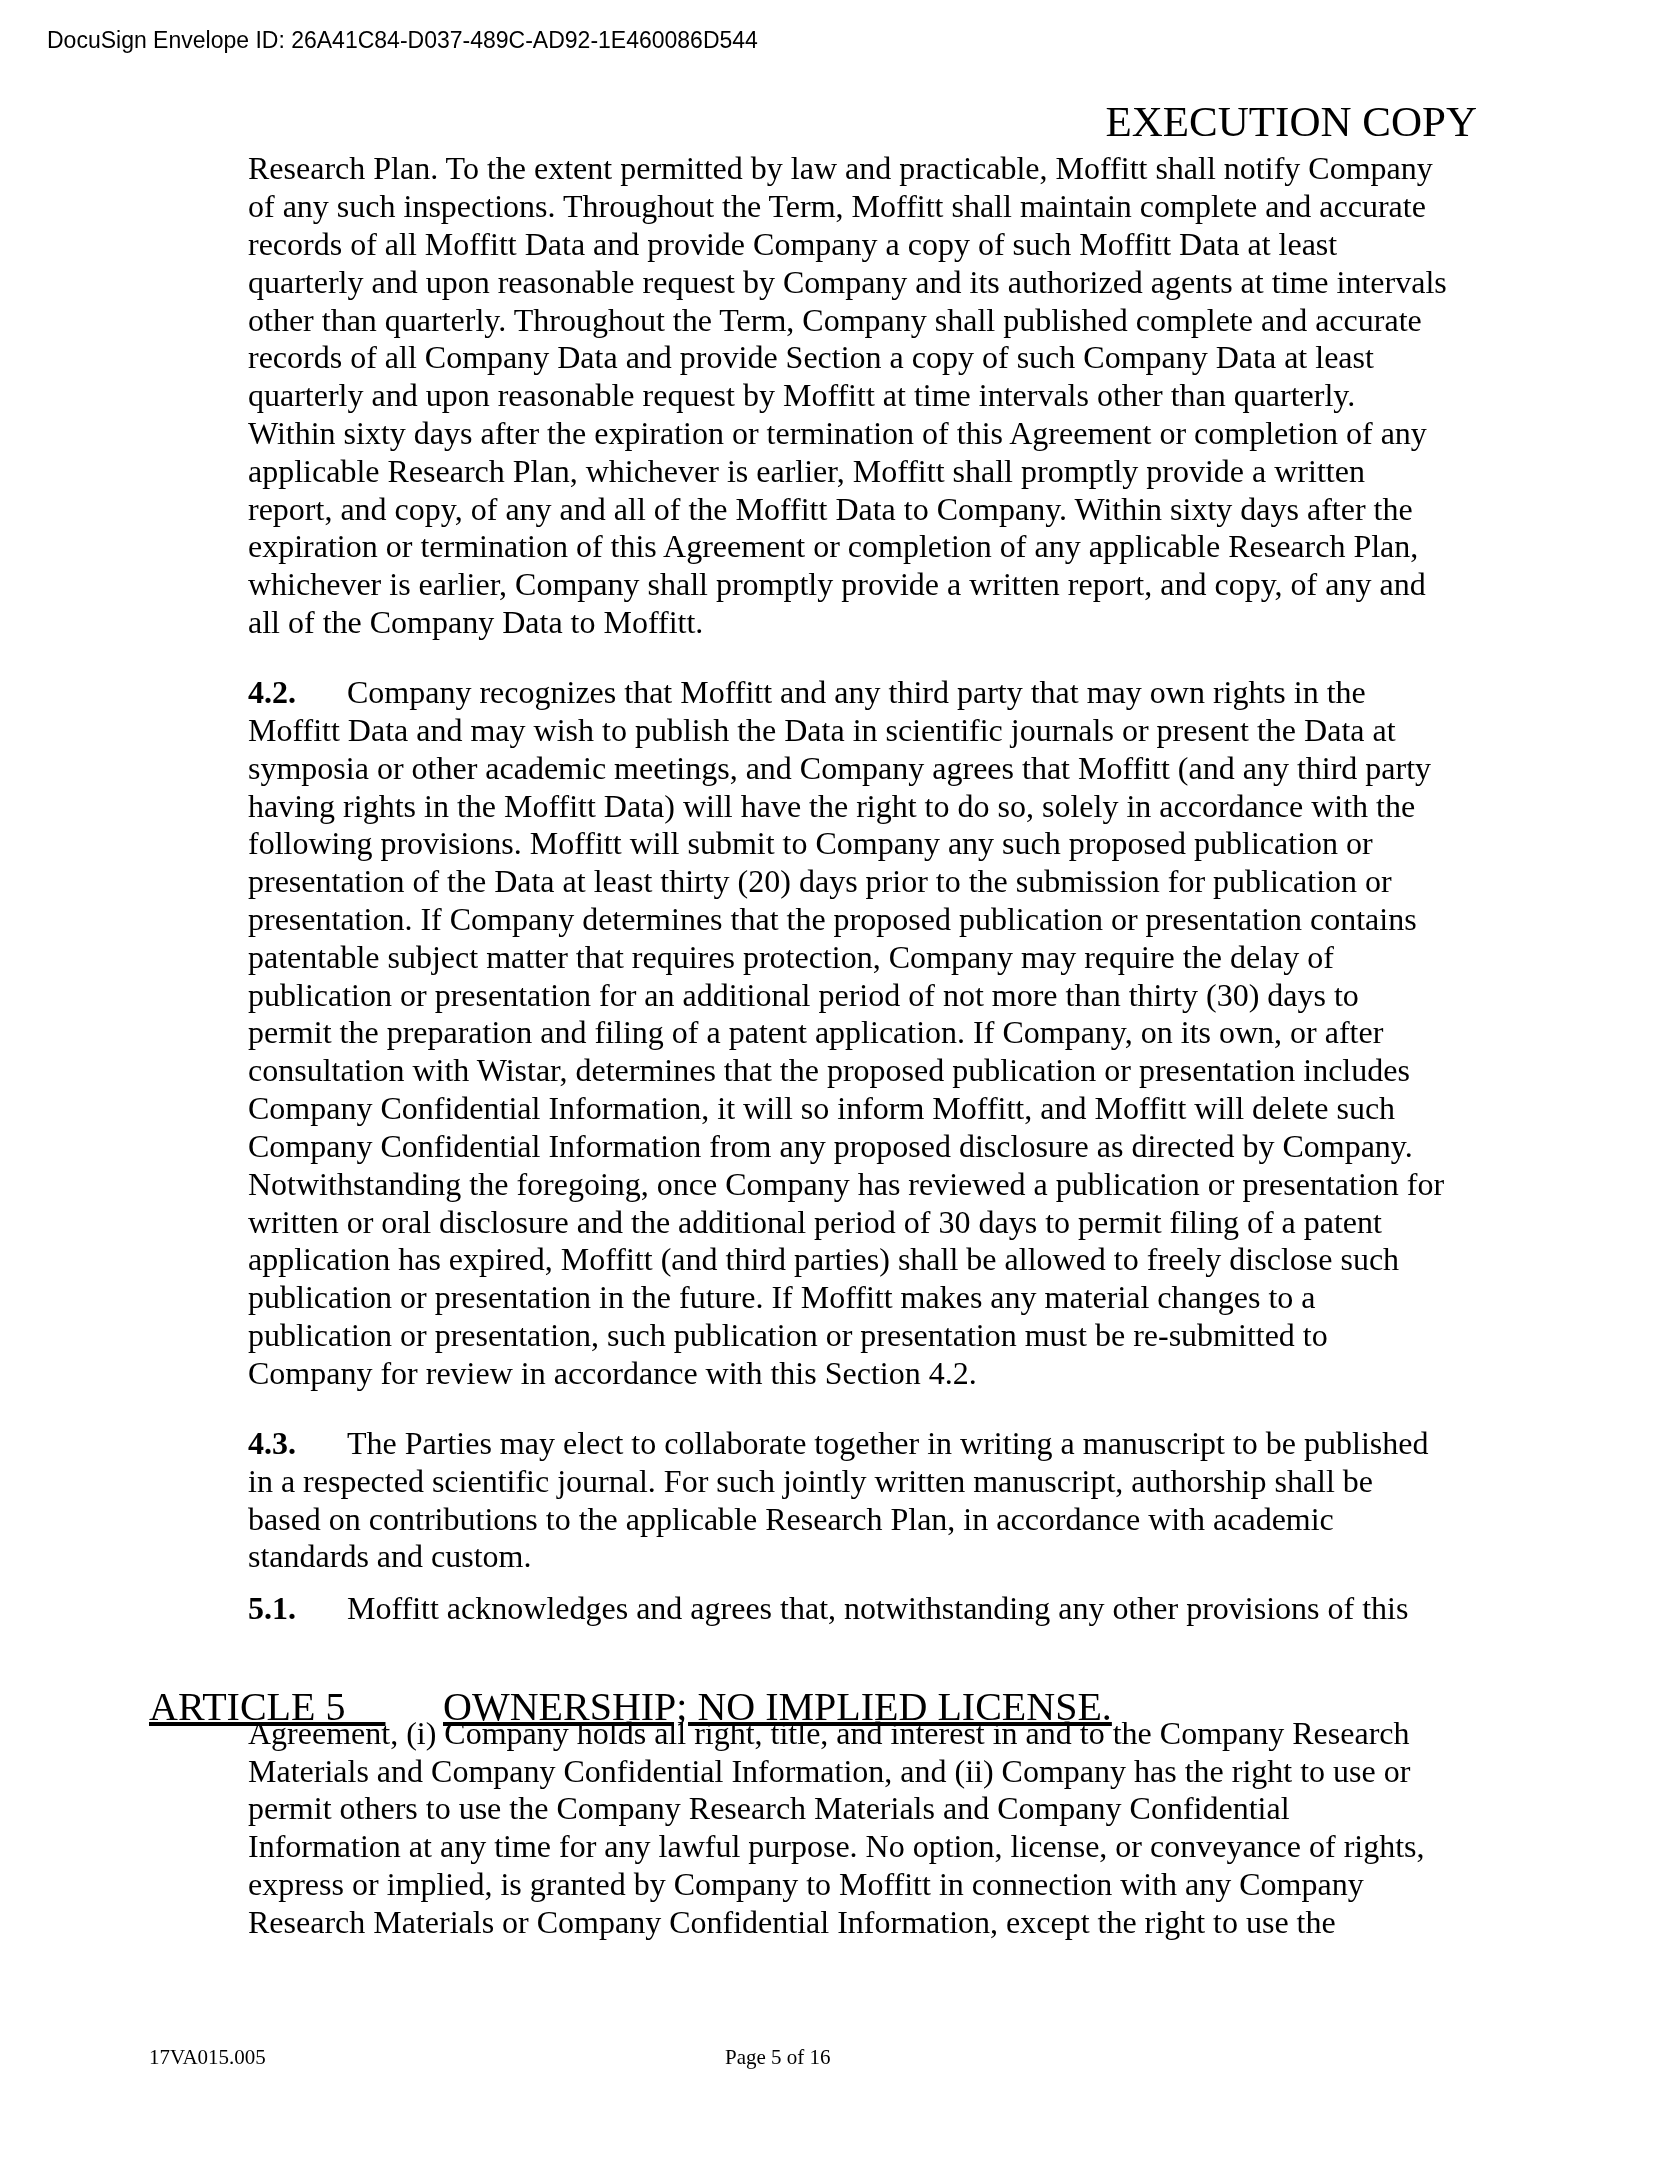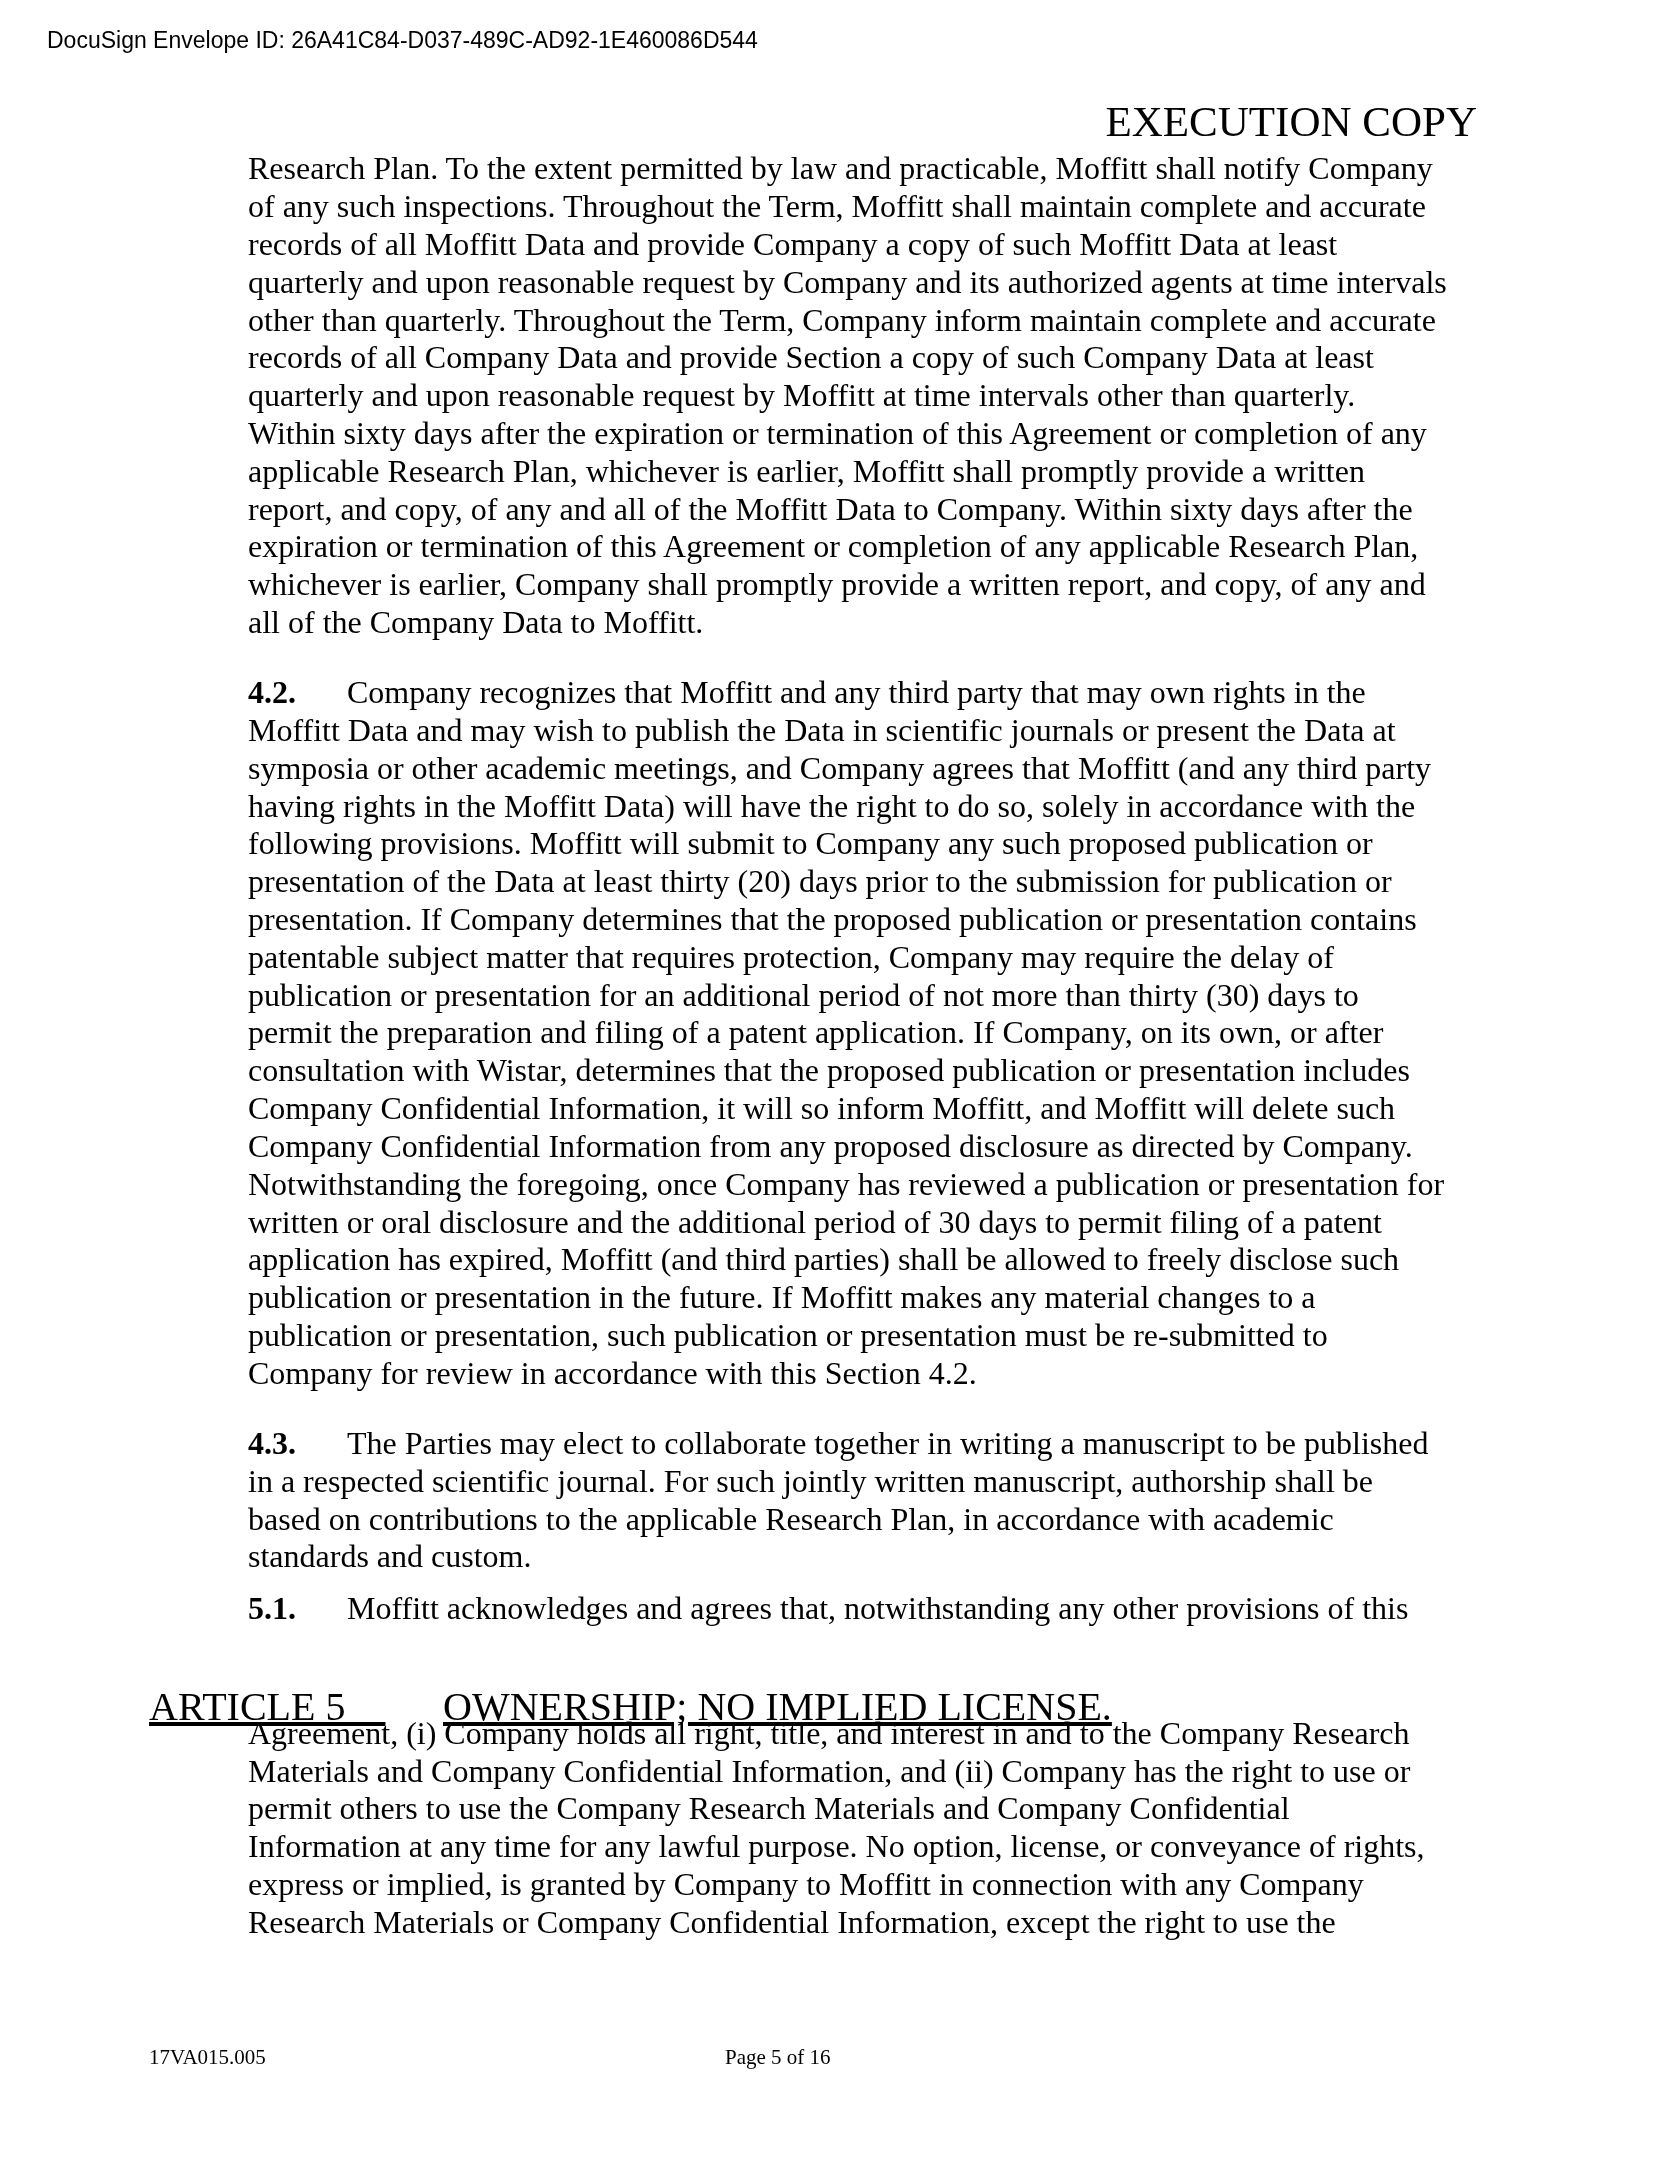--- a/index.html
+++ b/index.html
@@ -16,21 +16,21 @@
 
 <div class="envelope">DocuSign Envelope ID: 26A41C84-D037-489C-AD92-1E460086D544</div>
 <div class="exec">EXECUTION COPY</div>
 
 <div id="doc-body">
 
   <div class="line" style="top:149px">Research Plan.  To the extent permitted by law and practicable, Moffitt shall notify Company</div>
   <div class="line" style="top:187px">of any such inspections.  Throughout the Term, Moffitt shall maintain complete and accurate</div>
   <div class="line" style="top:225px">records of all Moffitt Data and provide Company a copy of such Moffitt Data at least</div>
   <div class="line" style="top:263px">quarterly and upon reasonable request by Company and its authorized agents at time intervals</div>
-  <div class="line" style="top:301px">other than quarterly.  Throughout the Term, Company inform maintain complete and accurate</div>
+  <div class="line" style="top:301px">other than quarterly.  Throughout the Term, Company shall published complete and accurate</div>
   <div class="line" style="top:338px">records of all Company Data and provide Section a copy of such Company Data at least</div>
   <div class="line" style="top:376px">quarterly and upon reasonable request by Moffitt at time intervals other than quarterly.</div>
   <div class="line" style="top:414px">Within sixty days after the expiration or termination of this Agreement or completion of any</div>
   <div class="line" style="top:452px">applicable Research Plan, whichever is earlier, Moffitt shall promptly provide a written</div>
   <div class="line" style="top:490px">report, and copy, of any and all of the Moffitt Data to Company. Within sixty days after the</div>
   <div class="line" style="top:527px">expiration or termination of this Agreement or completion of any applicable Research Plan,</div>
   <div class="line" style="top:565px">whichever is earlier, Company shall promptly provide a written report, and copy, of any and</div>
   <div class="line" style="top:603px">all of the Company Data to Moffitt.</div>
 
   <div class="line" style="top:673px"><span class="num">4.2.</span><span>Company recognizes that Moffitt and any third party that may own rights in the</span></div>

